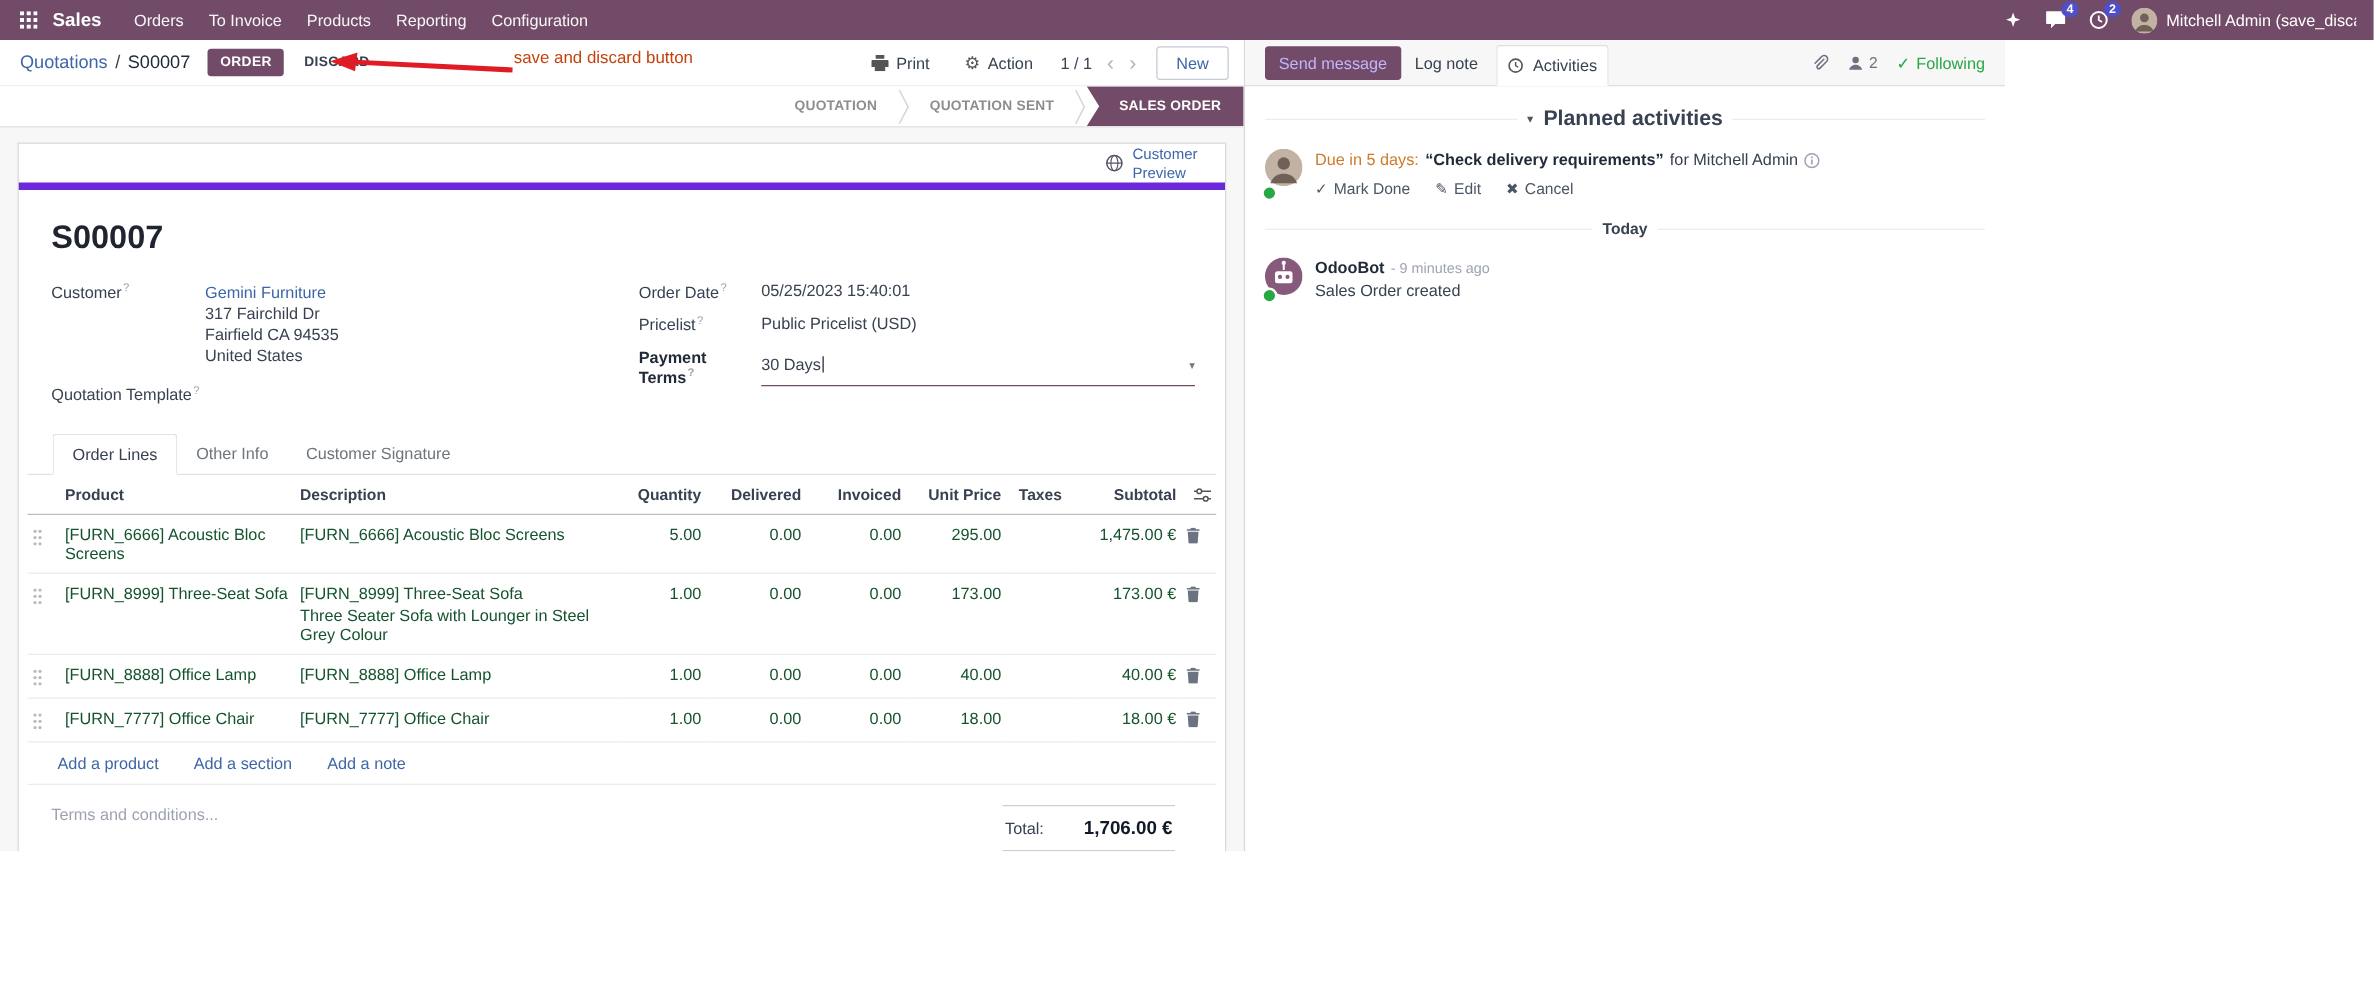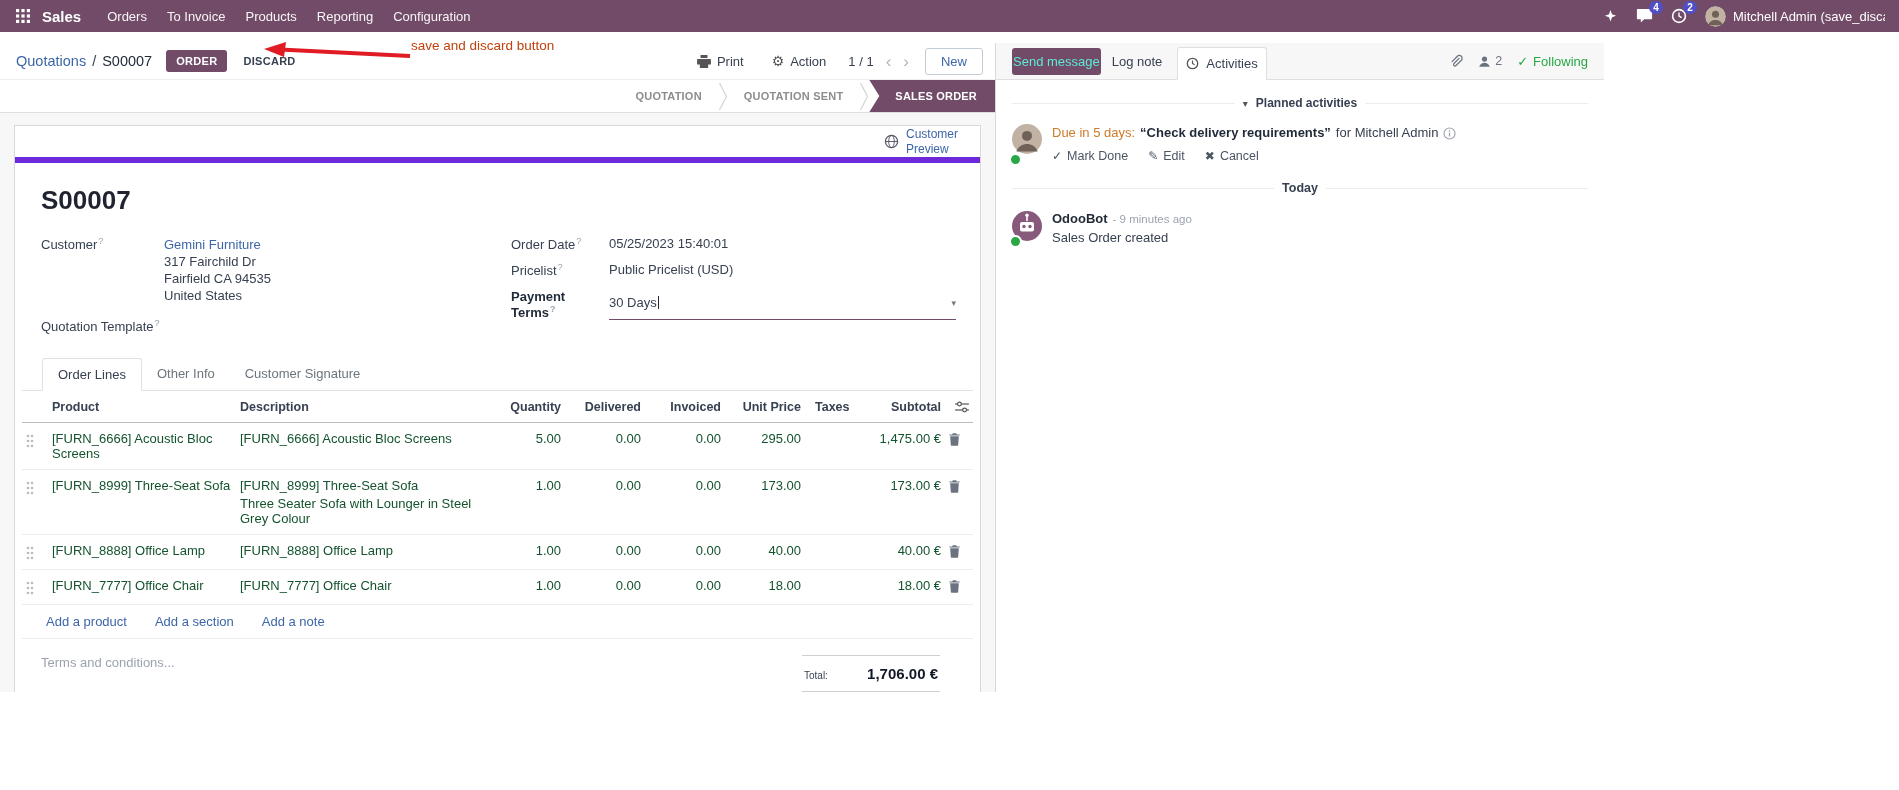--- a/index.html
+++ b/index.html
@@ -19,21 +19,21 @@
   .menu-item { padding:6px 10px; font-size:13px; color:rgba(255,255,255,.95); cursor:pointer; }
   .systray { margin-left:auto; display:flex; align-items:center; gap:18px; }
   .tray-icon { position:relative; cursor:pointer; }
   .badge { position:absolute; top:-7px; right:-10px; background:#514fc6; color:#fff; font-size:10px;
            border-radius:8px; padding:0 4px; line-height:13px; min-width:14px; text-align:center; font-weight:700; }
   .user { display:flex; align-items:center; gap:7px; cursor:pointer; max-width:180px; }
   .avatar-sm { width:21px; height:21px; border-radius:50%; overflow:hidden; flex:none; }
   .user-name { font-size:13px; white-space:nowrap; overflow:hidden; }
 
   
-  .main { display:flex; height:649px;margin-top:11px; }
+  .main { display:flex; height:649px; }
   .left-col { width:996px; flex:none; border-right:1px solid #d9d9d9; display:flex; flex-direction:column; background:#f8f7f7; }
   .chatter { flex:1; background:#fff; }
 
   
   .control-panel { background:#fff; height:37px; display:flex; align-items:center; padding:0 12px 0 16px; border-bottom:1px solid #f0eeee; }
   .breadcrumb { font-size:14.5px; display:flex; align-items:center; gap:6px; }
   .bc-link { color:#3d66a8; cursor:pointer; }
   .bc-current { color:#1f2937; }
   .save-btn { background:#714B67; color:#fff; border:none; font-size:11px; font-weight:700; letter-spacing:.3px;
               padding:5px 10px; border-radius:3px; margin-left:14px; cursor:pointer; font-family:inherit; }
@@ -98,39 +98,39 @@
   .mod { color:#2f6fd6; }
   .opt-col-icon { display:flex; justify-content:flex-end; cursor:pointer; }
 
   .line-links { display:flex; gap:28px; padding:9px 24px; border-bottom:1px solid #ececec; font-size:13px; }
   .line-links span { color:#3d66a8; cursor:pointer; }
 
   .sheet-bottom { display:flex; justify-content:space-between; align-items:flex-start; padding:16px 26px 20px; }
   .terms { color:#9ca3af; cursor:text; }
   .total-box { width:138px; margin-right:14px; border-top:1px solid #cfcfcf; border-bottom:1px solid #cfcfcf;
                padding:9px 2px; display:flex; justify-content:space-between; align-items:baseline; }
-  .total-label { font-size:10px; color:#374151;text-align:right; }
+  .total-label { font-size:13px; color:#374151;text-align:right; }
   .total-value { font-weight:700; font-size:15px; color:#111827; }
 
   
   .chatter-top { width:608px; height:37px; display:flex; align-items:flex-end; padding:0 16px; border-bottom:1px solid #e0dede; background:#f8f7f7; }
   .chatter-top-inner { display:flex; align-items:center; width:100%; height:100%; }
-  .send-btn { background:#714B67; color:#5eead4; border:none; font-size:13px; padding:6px 1px; border-radius:3px; cursor:pointer; font-family:inherit; }
+  .send-btn { background:#714B67; color:#c4b5fd; border:none; font-size:13px; padding:6px 11px; border-radius:3px; cursor:pointer; font-family:inherit; }
   .lognote-btn { background:none; border:none; color:#374151; font-size:13px; padding:6px 11px; cursor:pointer; font-family:inherit; }
   .activities-tab { display:flex; align-items:center; gap:7px; padding:8px 8px; margin-left:4px; background:#fff;
                     border:1px solid #e0dede; border-bottom:1px solid #fff; border-radius:3px 3px 0 0; align-self:flex-end; margin-bottom:-1px;
                     color:#374151; font-size:13px; cursor:pointer; }
   .chatter-icons { margin-left:auto; display:flex; align-items:center; gap:15px; }
   .followers { display:flex; align-items:center; gap:4px; color:#6b7280; font-size:12.5px; cursor:pointer; }
   .following { display:flex; align-items:center; gap:5px; color:#28a745; font-size:13px; cursor:pointer; }
 
   .chatter-body { width:608px; padding:12px 16px; }
   .divider { display:flex; align-items:center; gap:8px; margin:4px 0 14px; }
   .divider .line { flex:1; height:1px; background:#ececec; }
-  .divider-label { color:#374151; font-size:12px; font-weight:700; }
+  .divider-label { color:#374151; font-size:17px; font-weight:700; }
   .divider .caret { color:#555; font-size:10px; }
   .today-label { color:#374151; font-size:12.5px; font-weight:600; }
 
   .activity { display:flex; gap:10px; margin-bottom:18px; }
   .avatar-32 { width:30px; height:30px; border-radius:50%; overflow:hidden; position:relative; flex:none; }
   .avatar-wrap { position:relative; flex:none; }
   .presence { position:absolute; left:-3px; bottom:-3px; width:13px; height:13px; border-radius:50%; background:#28a745;
               border:2px solid #fff; }
   .act-line1 { font-size:13px; line-height:18px; display:flex; align-items:center; gap:5px; flex-wrap:wrap; }
   .due { color:#cf7a29; }

